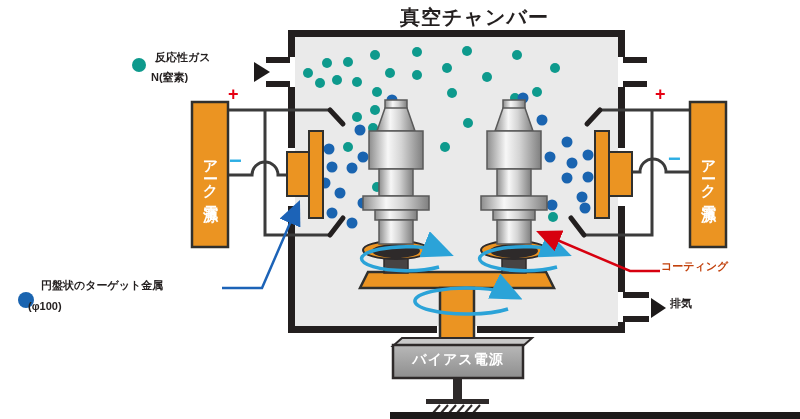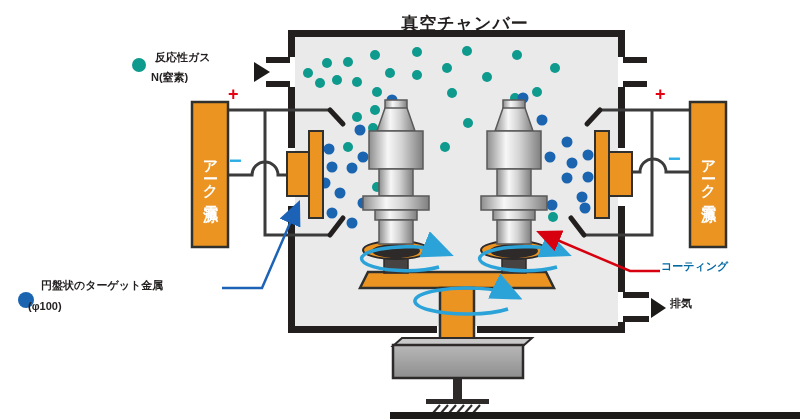--- a/index.html
+++ b/index.html
@@ -2,23 +2,23 @@
 <html><head>
 <meta charset="utf-8">
 <style>
   html,body{margin:0;padding:0;background:#fff;}
   #stage{
     position:relative;width:800px;height:419px;background:#ffffff;overflow:hidden;
     font-family:"Liberation Sans","DejaVu Sans",sans-serif;
   }
   #art{position:absolute;left:0;top:0;}
   .lbl{position:absolute;color:#231f1f;font-weight:bold;white-space:nowrap;line-height:1.25;}
-  .lbl-title{font-size:17px;letter-spacing:1px;margin-top:8px;}
+  .lbl-title{font-size:20px;letter-spacing:1px;}
   .lbl-15{font-size:11px;}
-  .lbl-red{color:#0369a1;}
+  .lbl-red{color:#c2410c;}
   .lbl-white{color:#ffffff;}
   .bullet{position:absolute;border-radius:50%;}
   .vtext{
     writing-mode:vertical-rl;text-orientation:mixed;
     display:flex;align-items:center;justify-content:center;
     font-size:15px;font-weight:bold;color:#fff;letter-spacing:3px;
   }
   .sign{position:absolute;font-weight:bold;}
   .sign-plus{color:#e60012;font-size:18px;}
   .sign-minus{color:#2caee4;font-size:22px;}
@@ -222,13 +222,14 @@
   <div class="sign sign-minus" style="left:229px;top:148px;">−</div>
   <div class="sign sign-plus" style="left:655px;top:84px;">+</div>
   <div class="sign sign-minus" style="left:668px;top:146px;">−</div>
 
   <div class="bullet" style="left:18px;top:292px;width:16px;height:16px;background:#1a64b0;"></div>
   <div class="lbl lbl-15" style="left:41px;top:279px;">円盤状のターゲット金属</div>
   <div class="lbl lbl-15" style="left:28px;top:300px;">(φ100)</div>
 
   <div class="lbl lbl-15 lbl-red" style="left:661px;top:260px;">コーティング</div>
   <div class="lbl lbl-15" style="left:670px;top:297px;">排気</div>
+  <div class="lbl lbl-white bias-label" style="left:393px;top:351px;">バイアス電源</div>
 </div>
 
 </body></html>

